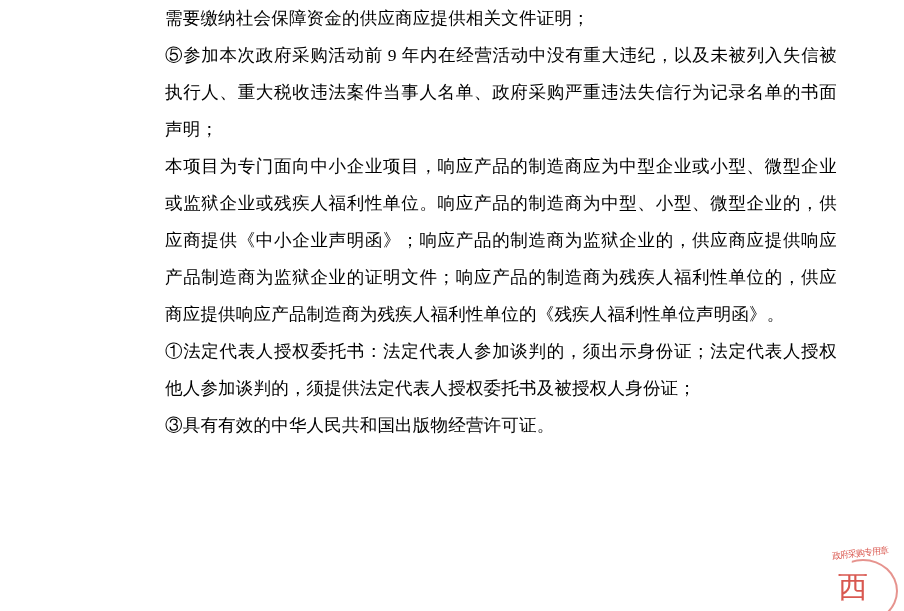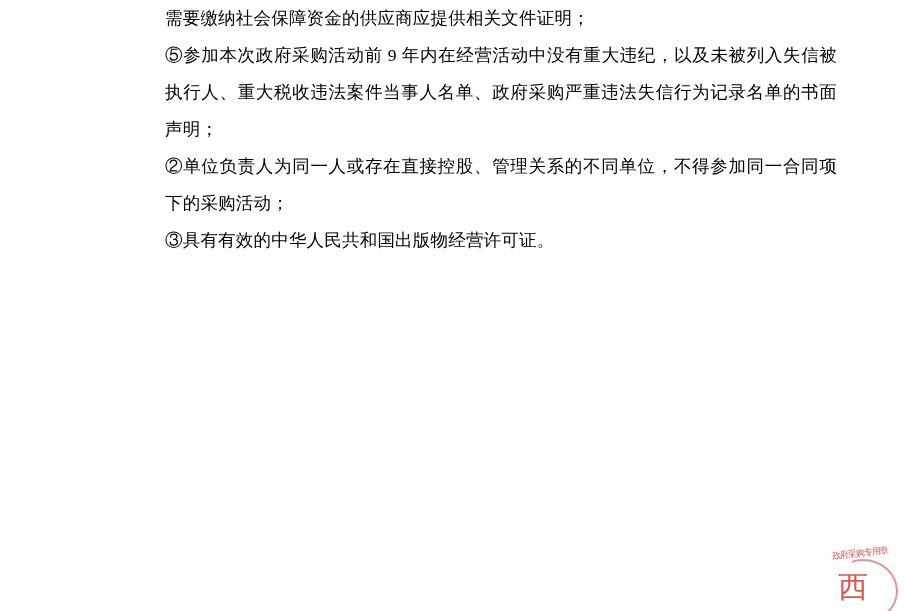--- a/index.html
+++ b/index.html
@@ -86,24 +86,25 @@
 
 <div class="page">
 
   <div class="doc-body">
 
     <p class="para first">需要缴纳社会保障资金的供应商应提供相关文件证明；</p>
 
     <p class="para">⑤参加本次政府采购活动前 9 年内在经营活动中没有重大违纪，以及未被列入失信被执行人、重大税收违法案件当事人名单、政府采购严重违法失信行为记录名单的书面声明；</p>
 
 
+    <p class="para">本项目为专门面向中小企业项目，响应产品的制造商应为中型企业或小型、微型企业或监狱企业或残疾人福利性单位。响应产品的制造商为中型、小型、微型企业的，供应商提供《中小企业声明函》；响应产品的制造商为监狱企业的，供应商应提供响应产品制造商为监狱企业的证明文件；响应产品的制造商为残疾人福利性单位的，供应商应提供响应产品制造商为残疾人福利性单位的《残疾人福利性单位声明函》。</p>
 
 
+    <p class="para">①法定代表人授权委托书：法定代表人参加谈判的，须出示身份证；法定代表人授权他人参加谈判的，须提供法定代表人授权委托书及被授权人身份证；</p>
 
-    <p class="para">②单位负责人为同一人或存在直接控股、管理关系的不同单位，不得参加同一合同项下的采购活动；</p>
 
     <p class="para">③具有有效的中华人民共和国出版物经营许可证。</p>
 
   </div>
 
   <div class="seal">
     <div class="seal-arc"></div>
     <div class="seal-top">政府采购专用章</div>
     <div class="seal-char">西</div>
   </div>

